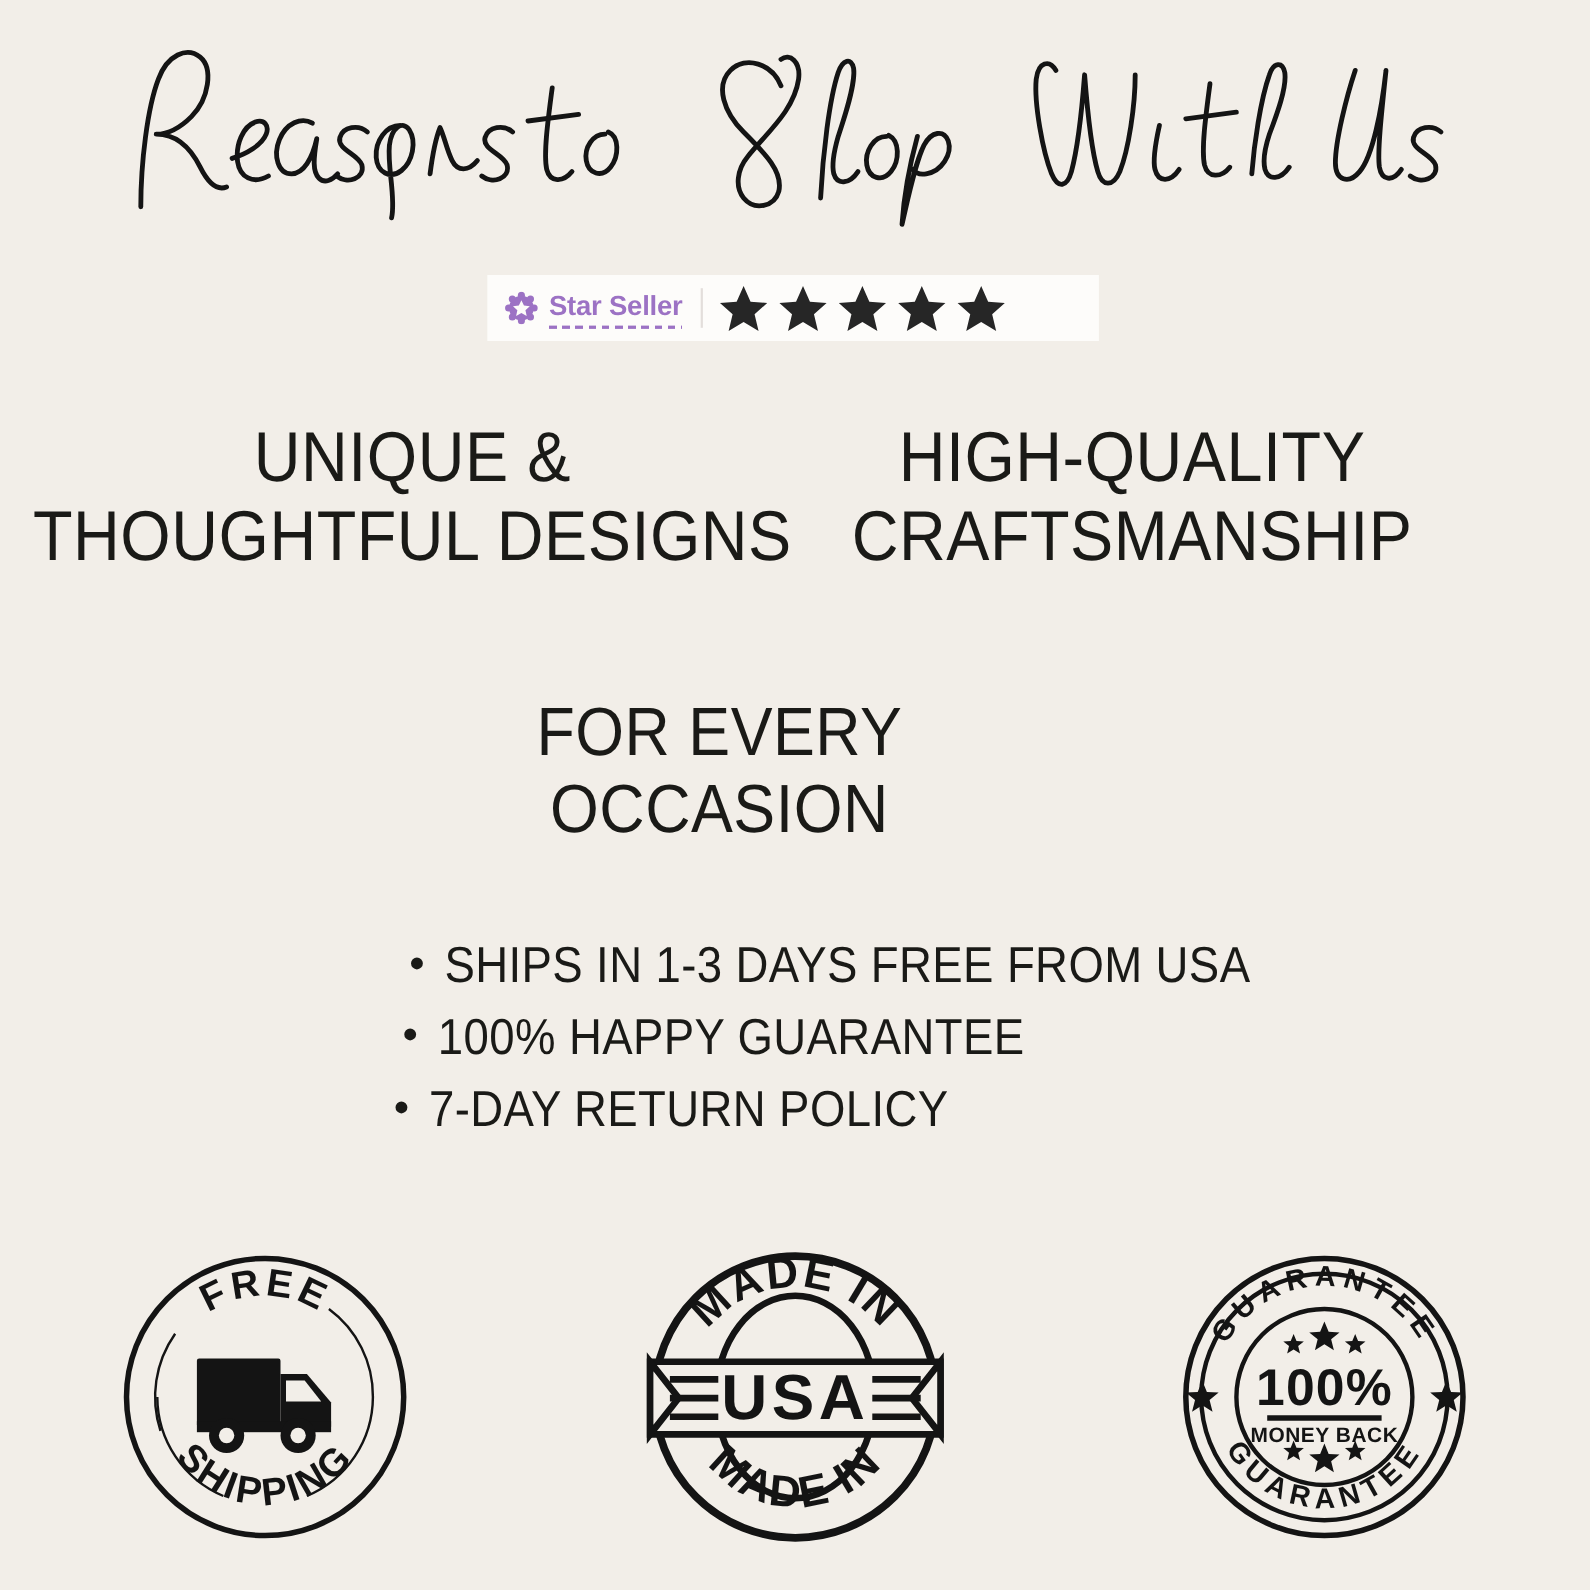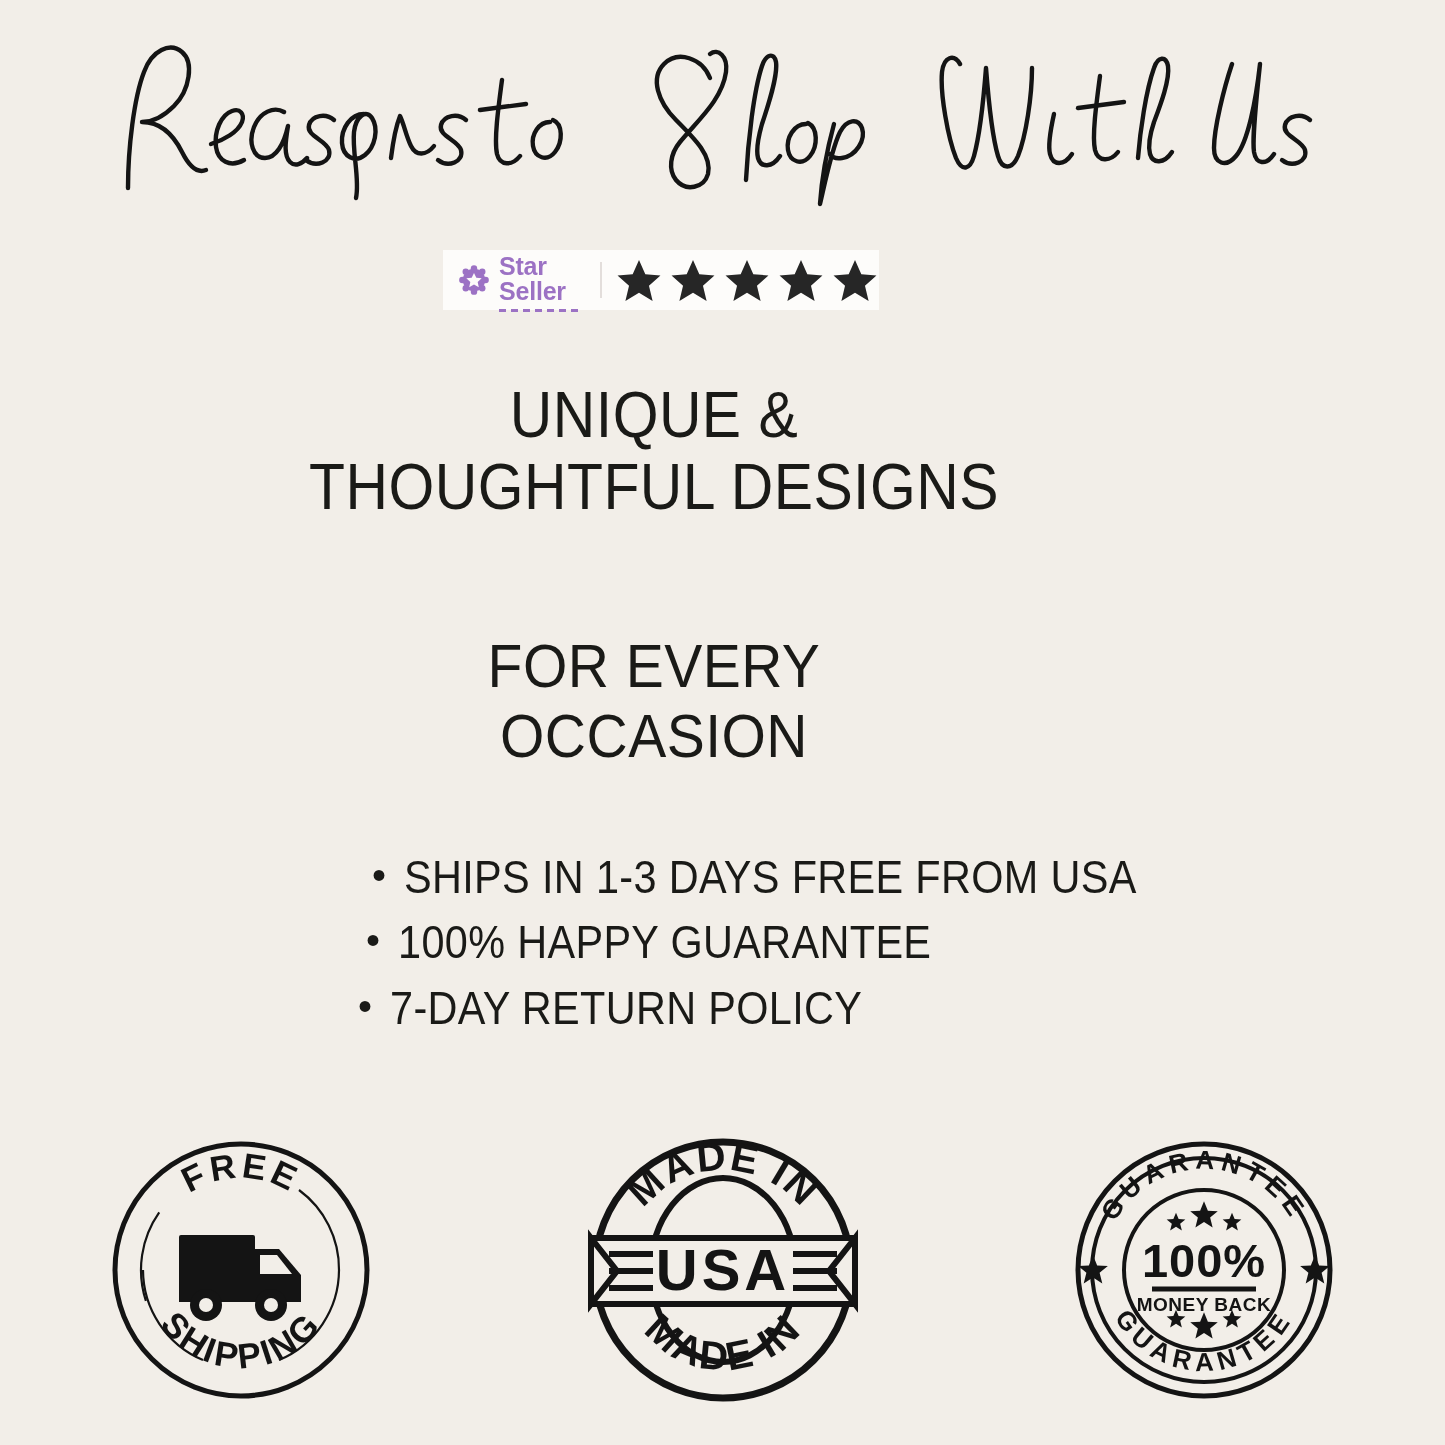--- a/index.html
+++ b/index.html
@@ -37,21 +37,21 @@
     display: block;
     width: 1250px;
     height: 185px;
   }
 
   
   .seller-badge {
     position: absolute;
     left: 443px;
     top: 250px;
-    width: 436px;
+    width: 556px;
     height: 60px;
     background: #FDFCFA;
     display: flex;
     align-items: center;
     box-sizing: border-box;
   }
   .seller-left {
     display: flex;
     align-items: center;
     padding-left: 16px;
@@ -272,20 +272,24 @@
         </svg>
     </div>
   </div>
 
   <div class="features">
     <div class="feat-row row1">
       <div class="feat-col">
         <div class="feat-line">UNIQUE &amp;</div>
         <div class="feat-line">THOUGHTFUL DESIGNS</div>
       </div>
+      <div class="feat-col">
+        <div class="feat-line">HIGH-QUALITY</div>
+        <div class="feat-line">CRAFTSMANSHIP</div>
+      </div>
     </div>
     <div class="feat-row row2">
       <div class="feat-col">
         <div class="feat-line">FOR EVERY</div>
         <div class="feat-line">OCCASION</div>
       </div>
     </div>
   </div>
 
   <div class="bullets">

